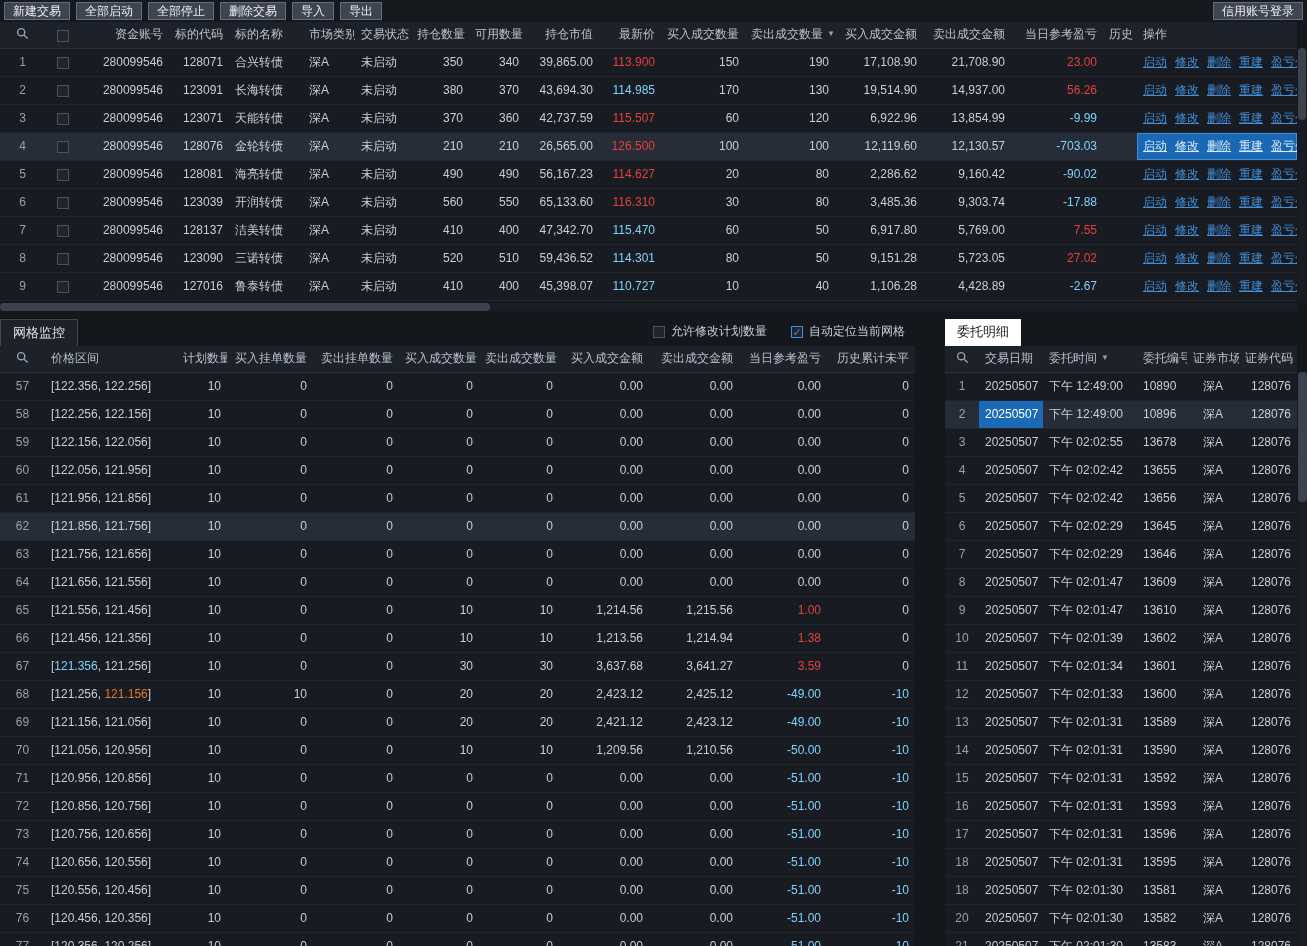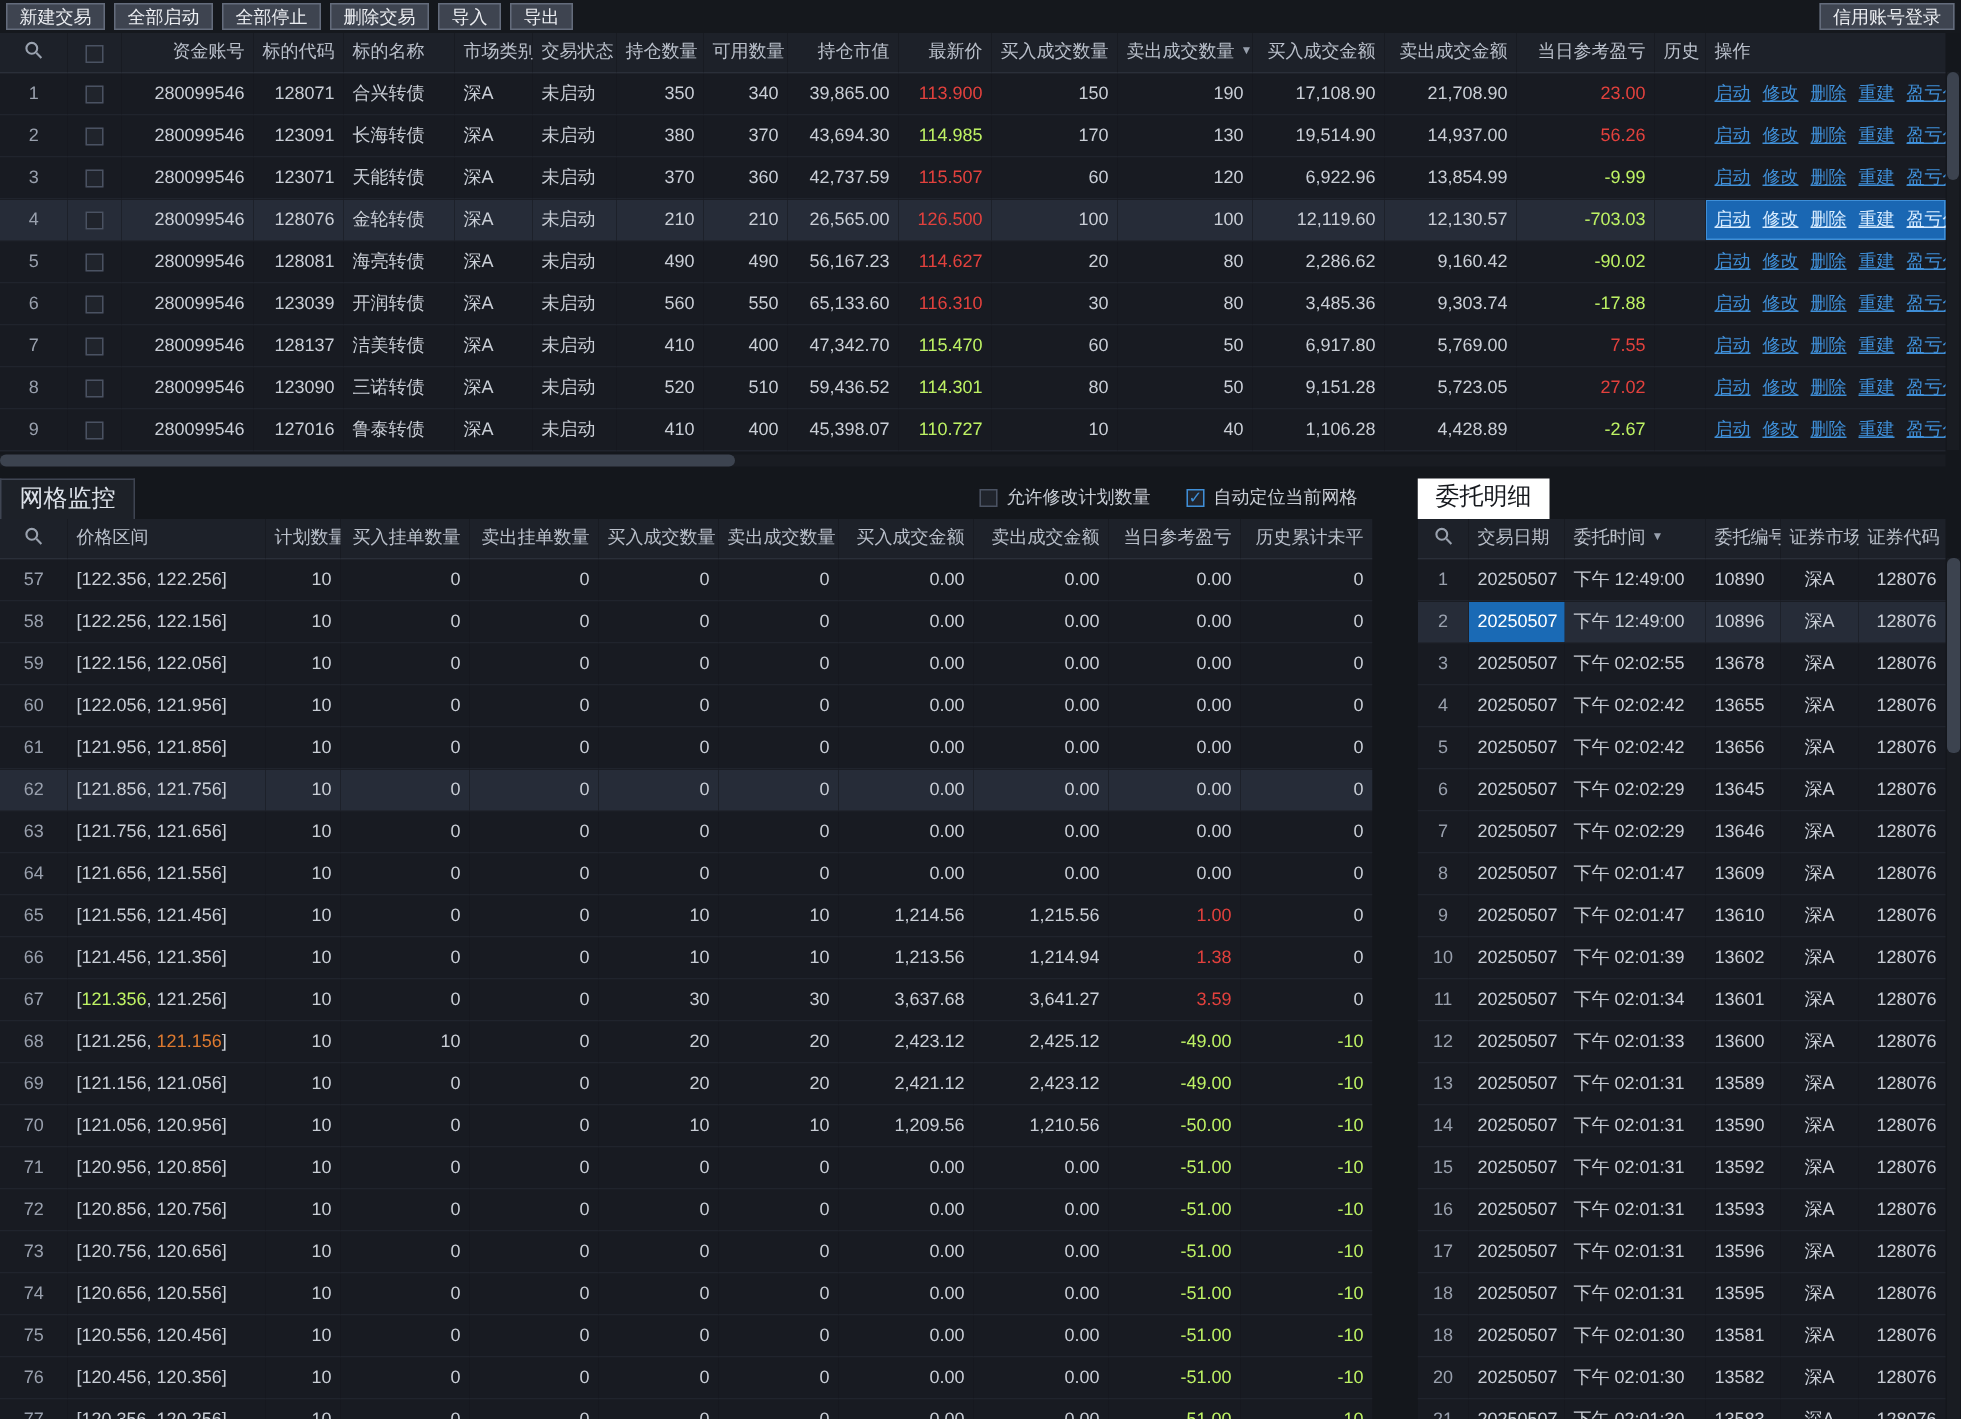--- a/index.html
+++ b/index.html
@@ -18,21 +18,21 @@
   .spacer { flex:1; }
   
   table { border-collapse:collapse; table-layout:fixed; }
   th,td { height:28px; padding:0 6px; white-space:nowrap; overflow:hidden; font-weight:normal; font-size:12px; }
   thead th { height:26px; color:#bac0cb; background:#1d2129; border-bottom:1px solid #2a2f39; }
   tbody tr { background:#181b22; border-bottom:1px solid #20242d; }
   tbody tr.sel { background:#262c38; }
   .c { text-align:center; } .r { text-align:right; } .l { text-align:left; }
   .dim { color:#99a0ad; }
   .up { color:#e2413d; }
-  .down { color:#bef264;margin-top:15px; }
+  .down { color:#7dd3fc;margin-top:15px; }
   .cur { color:#de7a30; }
   .link { color:#3f8fd8; text-decoration:underline; margin-right:8px; cursor:pointer; }
   td.ops .link:last-child { margin-right:0; }
   td.opssel { background:#1a67b3; box-shadow:inset 0 0 0 1px #3e8fd8; }
   td.opssel .link { color:#d8ecff; }
   td.datesel { background:#1a6ab5; color:#ffffff; }
   .cbx {
     display:inline-block; width:12px; height:12px; border:1px solid #4a5262;
     background:#20242c; vertical-align:middle; text-align:center; line-height:11px; font-size:11px;
   }
@@ -45,21 +45,21 @@
   .hscroll { width:1297px; height:8px; background:#191c22; margin-top:2px; }
   .hscroll .thumb { width:490px; height:8px; background:#3c434f; border-radius:4px; }
   .vscroll-main { position:absolute; top:26px; right:1px; width:8px; height:252px; background:#191c22; }
   .vscroll-main .thumb { width:8px; height:72px; background:#3c434f; border-radius:4px; }
   .bottom { position:absolute; top:316px; left:0; width:1307px; height:630px; }
   .left-panel  { position:absolute; left:0;   top:0; width:915px; height:630px; overflow:hidden; }
   .right-panel { position:absolute; left:945px; top:0; width:362px; height:630px; overflow:hidden; }
   #grid-table { width:915px; }
   #order-table { width:352px; }
   .panel-top { height:30px; display:flex; align-items:flex-end; }
-  .tab { height:27px; line-height:26px; padding:0 12px; font-size:16px; cursor:pointer; }
+  .tab { height:27px; line-height:26px; padding:0 12px; font-size:13px; cursor:pointer; }
   .tab-dark { background:#1d2128; border:1px solid #3f4552; border-bottom:none; color:#dde2ea; }
   .tab-light { background:#ffffff; color:#15181d; }
   .checks { margin-left:auto; display:flex; gap:24px; align-items:center; padding:0 10px 6px 0; }
   .checks label { display:flex; gap:6px; align-items:center; cursor:pointer; color:#c9ced6; }
   .vscroll-order { position:absolute; top:56px; right:0; width:9px; height:574px; background:#191c22; }
   .vscroll-order .thumb { width:9px; height:130px; background:#3c434f; border-radius:4px; }
 </style>
 </head>
 <body>
 

